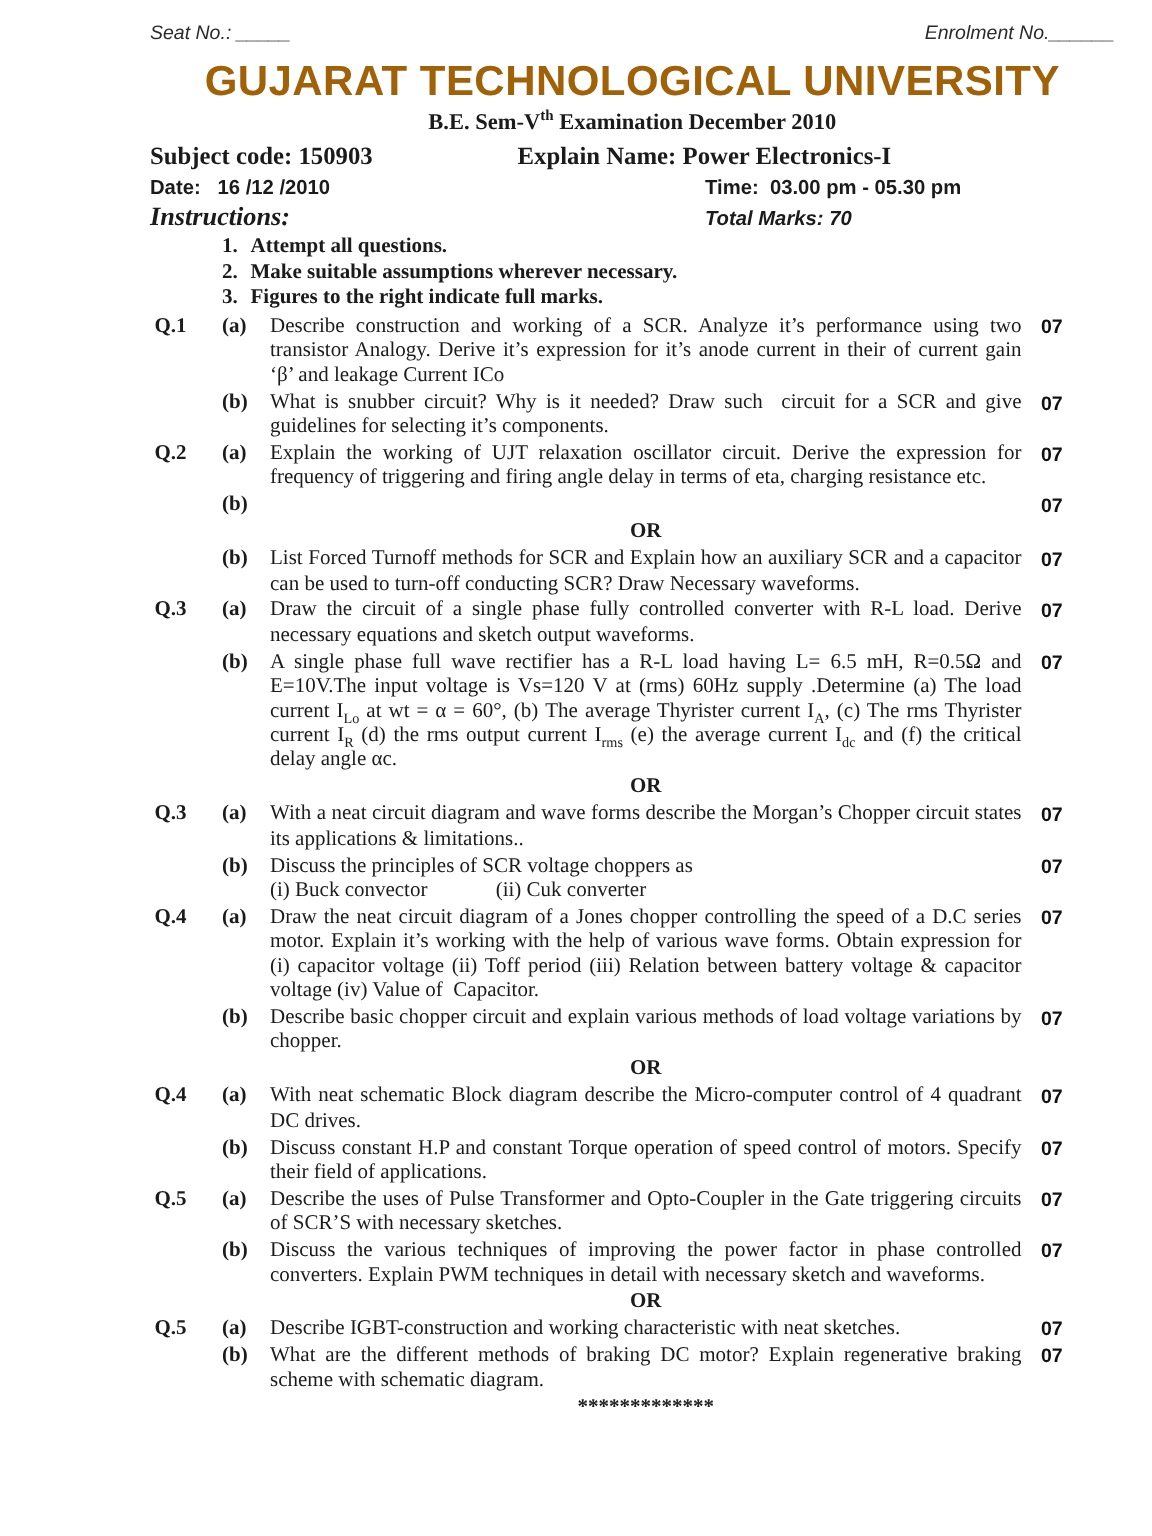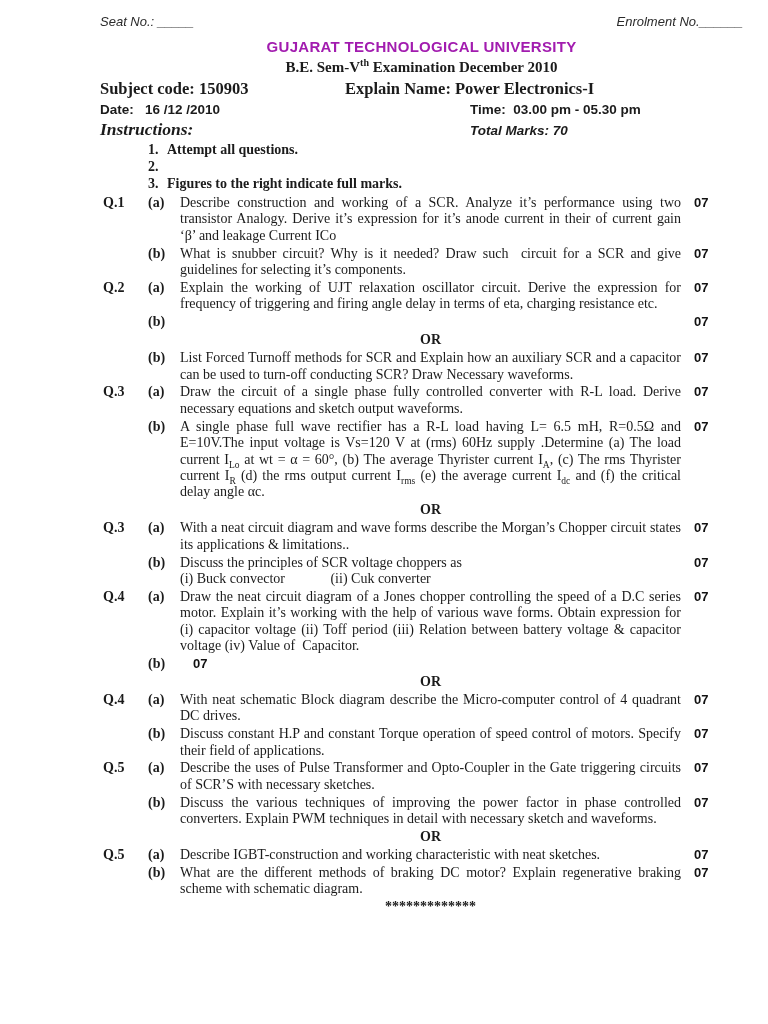--- a/index.html
+++ b/index.html
@@ -9,22 +9,22 @@
     font-family: "Liberation Serif", serif; color: #1b1b1b;
     padding: 14px 25px 0 100px; overflow: hidden;
   }
   .topline {
     display: flex; justify-content: space-between;
     font-family: "Liberation Sans", sans-serif; font-style: italic;
     font-size: 13px; color: #2a2a2a;
   }
   .title {
     text-align: center; font-family: "Liberation Sans", sans-serif;
-    font-weight: bold; font-size: 15px; letter-spacing: 0.3px;
-    margin-top: 9px; color: #a21caf;
+    font-weight: bold; font-size: 28px; letter-spacing: 0.3px;
+    margin-top: 9px; color: #a16207;
   }
   .examline { text-align: center; font-weight: bold; font-size: 15px; margin-top: 2px; }
   .examline sup { font-size: 10px; }
   .subject-row { font-weight: bold; font-size: 16.5px; margin-top: 3px; }
   .subject-code { display: inline-block; width: 245px; }
   .meta-row {
     font-family: "Liberation Sans", sans-serif; font-weight: bold;
     font-size: 13.5px; margin-top: 3px;
   }
   .date { display: inline-block; width: 370px; }
@@ -77,20 +77,21 @@
     <span class="instr-label">Instructions:</span><span>Total Marks: 70</span>
   </div>
 
   <div id="instructions">
       <div class="instr-item">
         <span class="instr-num">1.</span>
         <span class="instr-text">Attempt all questions.</span>
       </div>
       <div class="instr-item">
         <span class="instr-num">2.</span>
+        <span class="instr-text">Make suitable assumptions wherever necessary.</span>
       </div>
       <div class="instr-item">
         <span class="instr-num">3.</span>
         <span class="instr-text">Figures to the right indicate full marks.</span>
       </div>
     </div>
 
   <div id="questions">
       <div class="qrow">
         <span class="qno">Q.1</span>
@@ -180,20 +181,23 @@
         <span class="qno">Q.4</span>
         <span class="qpart">(a)</span>
         <div class="qtext">
           <div class="para"><span>Draw the neat circuit diagram of a Jones chopper controlling the speed of a D.C series motor. Explain it’s working with the help of various wave forms. Obtain expression for (i) capacitor voltage (ii) Toff period (iii) Relation between battery voltage &amp; capacitor voltage (iv) Value of &nbsp;Capacitor.</span></div>
         </div>
         <span class="qmarks">07</span>
       </div>
       <div class="qrow">
         <span class="qno"></span>
         <span class="qpart">(b)</span>
+        <div class="qtext">
+          <div class="para"><span>Describe basic chopper circuit and explain various methods of load voltage variations by chopper.</span></div>
+        </div>
         <span class="qmarks">07</span>
       </div>
       <div class="qrow">
         <span class="qno"></span>
         <span class="qpart"></span>
         <div class="qtext center">OR</div>
         <span class="qmarks"></span>
       </div>
       <div class="qrow">
         <span class="qno">Q.4</span>

